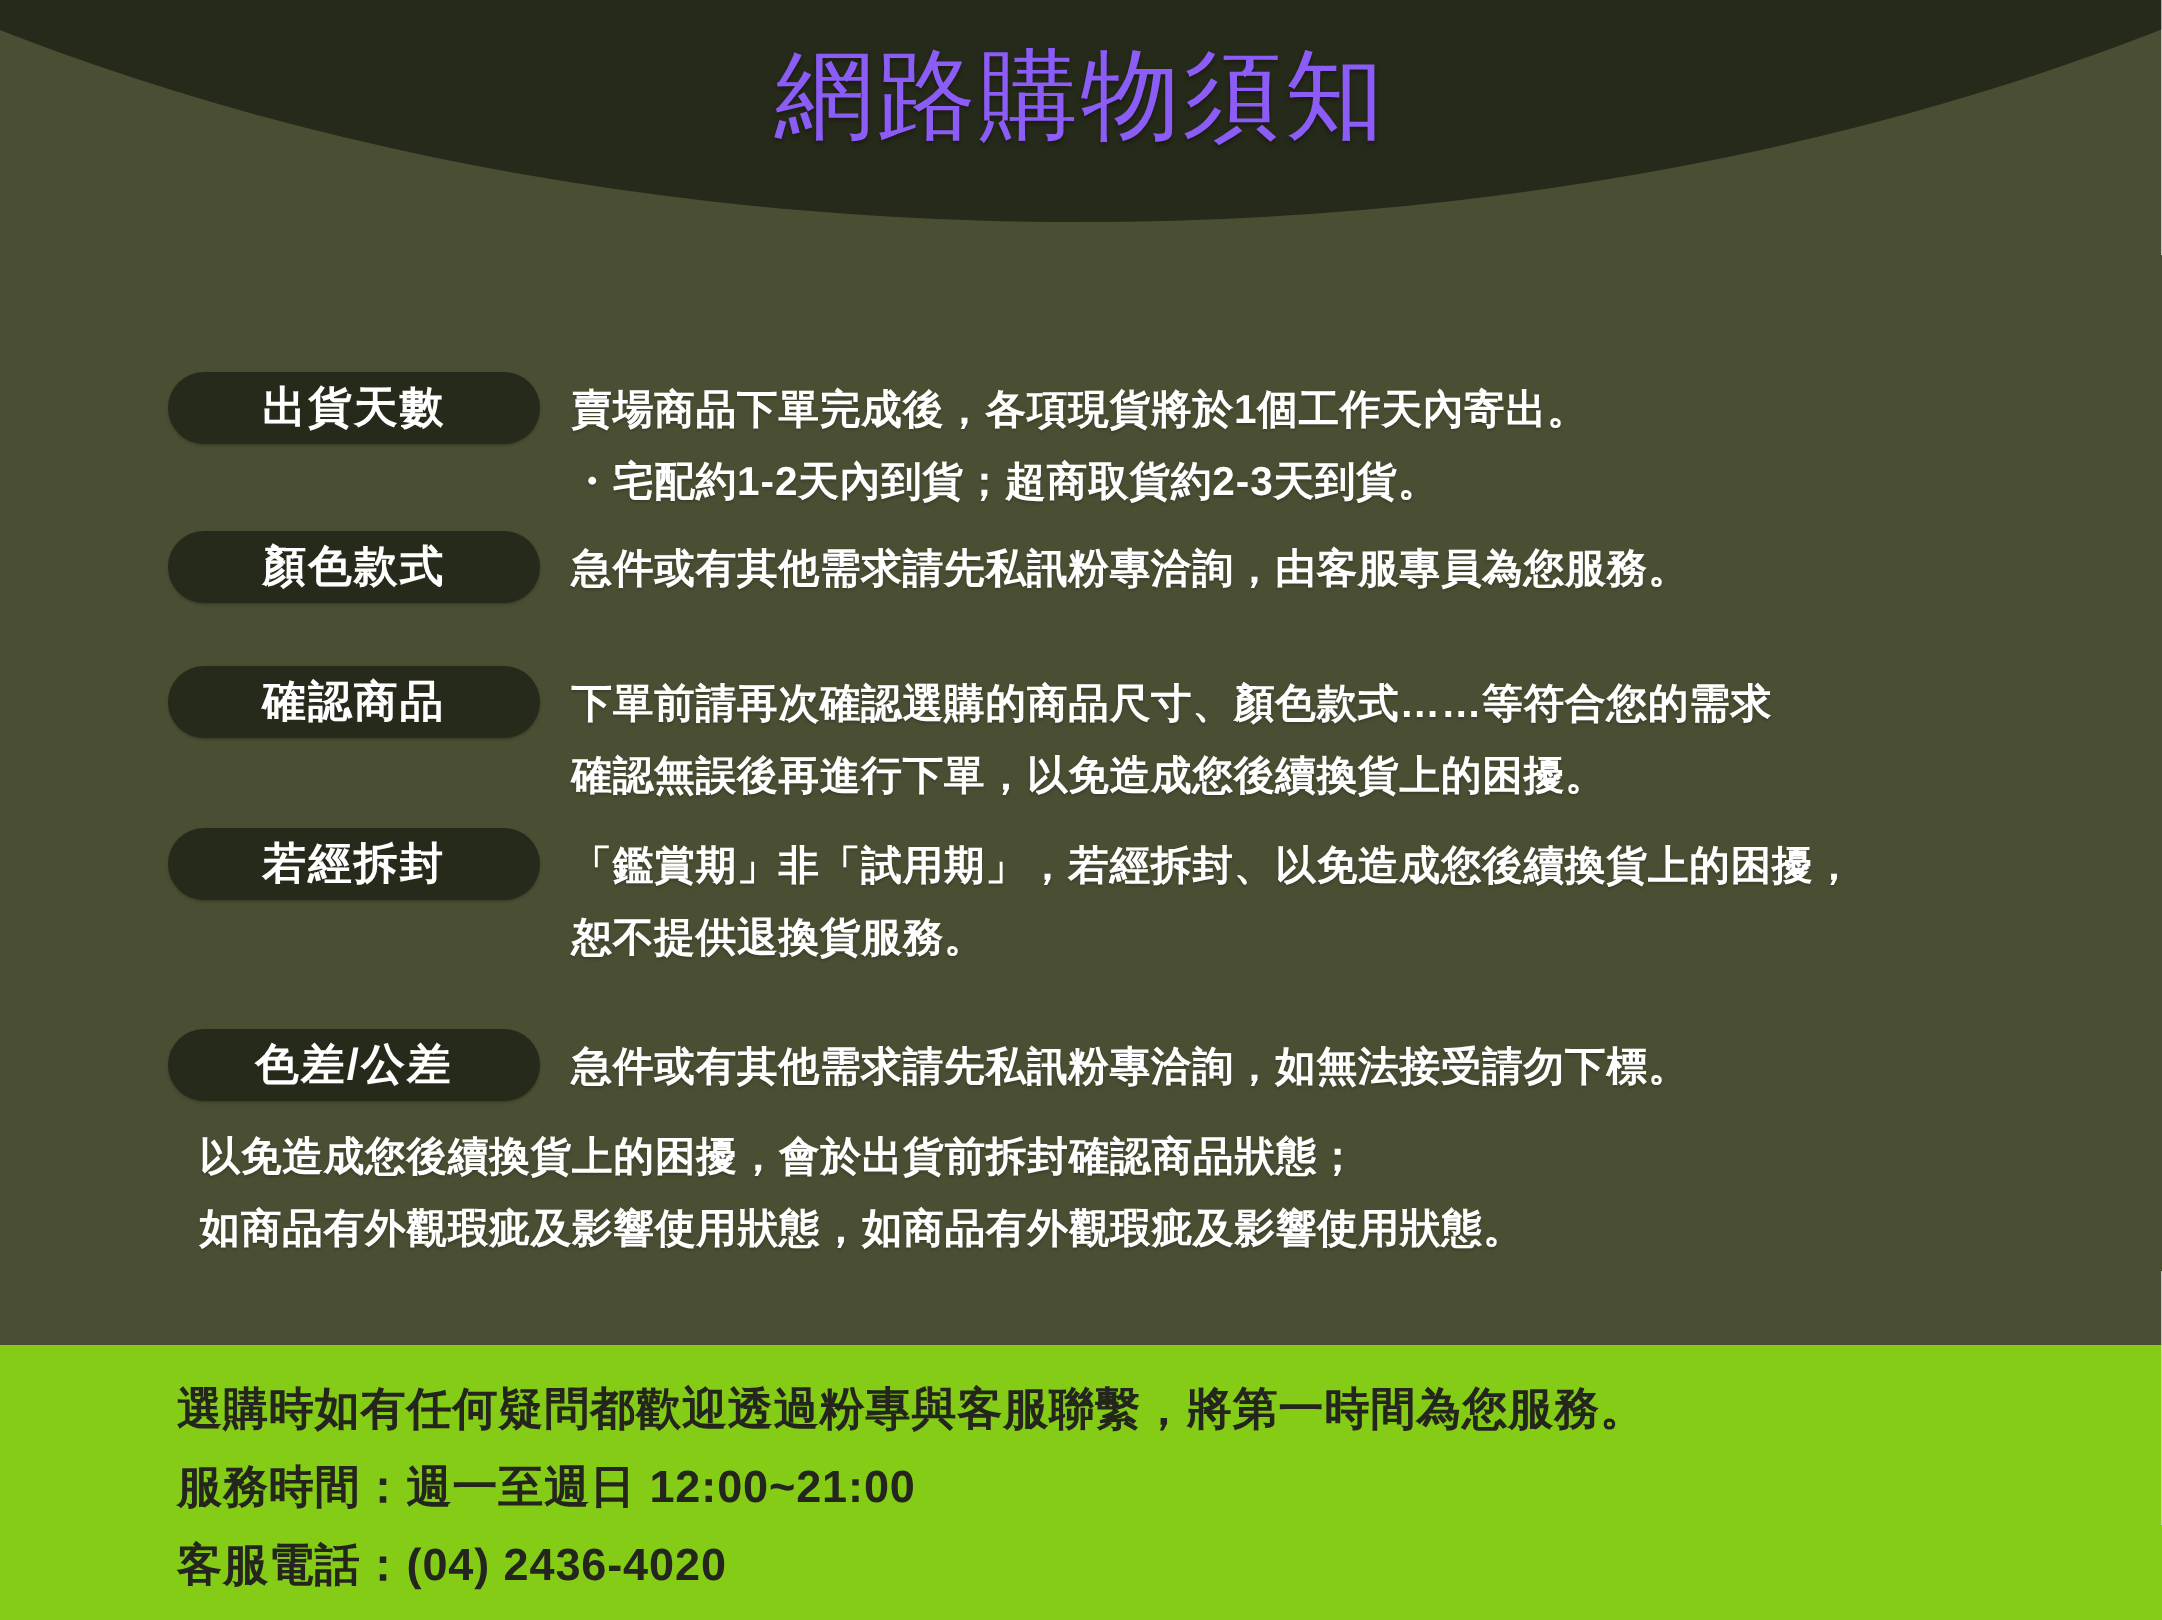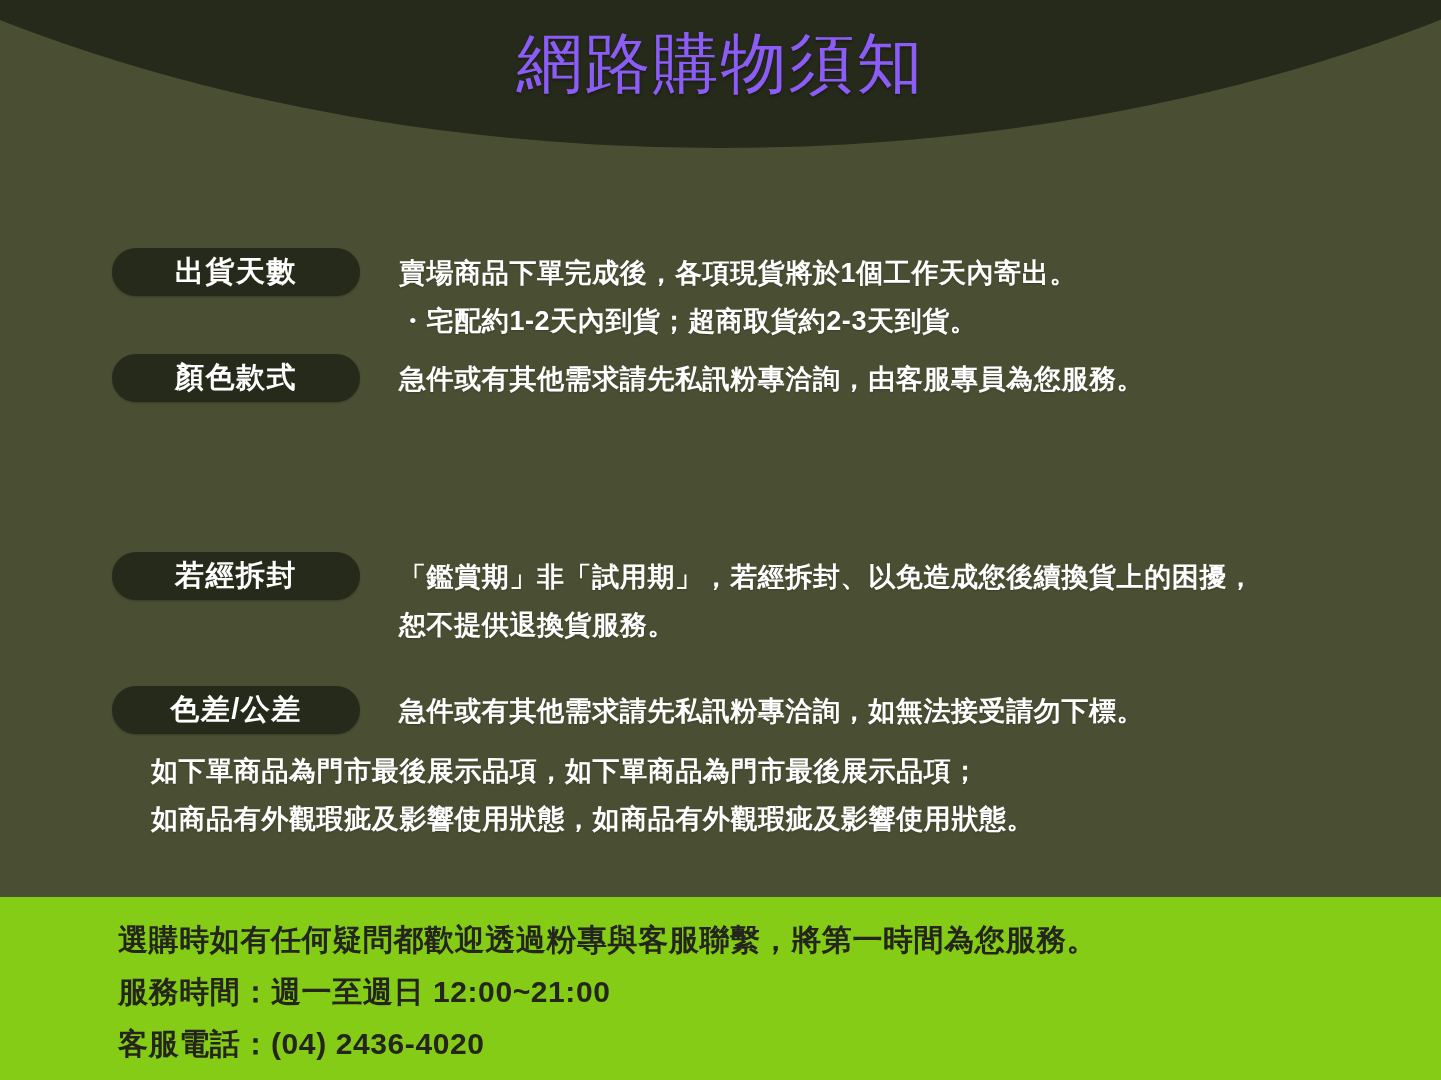--- a/index.html
+++ b/index.html
@@ -80,21 +80,21 @@
     font-size: 29px;
     font-weight: 700;
     letter-spacing: 1.5px;
     display: flex;
     align-items: center;
     justify-content: center;
     box-sizing: border-box;
     box-shadow: 0 1px 2px rgba(0,0,0,.25);
   }
   .row-body {
-    margin-left: 39px;
+    margin-left: 21px;
     padding-top: 1px;
     color: #ffffff;
     font-size: 27px;
     font-weight: 700;
     letter-spacing: .6px;
   }
   .row-body .line {
     line-height: 48px;
     white-space: nowrap;
     text-shadow: 0 1px 2px rgba(0,0,0,.22);
@@ -152,39 +152,46 @@
       </div>
     </div>
 
     <div class="row" id="row-1">
       <div class="pill">顏色款式</div>
       <div class="row-body">
         <div class="line">急件或有其他需求請先私訊粉專洽詢，由客服專員為您服務。</div>
       </div>
     </div>
 
+    <div class="row" id="row-2">
+      <div class="pill">確認商品</div>
+      <div class="row-body">
+        <div class="line">下單前請再次確認選購的商品尺寸、顏色款式……等符合您的需求</div>
+        <div class="line">確認無誤後再進行下單，以免造成您後續換貨上的困擾。</div>
+      </div>
+    </div>
 
     <div class="row" id="row-3">
       <div class="pill">若經拆封</div>
       <div class="row-body">
         <div class="line">「鑑賞期」非「試用期」，若經拆封、以免造成您後續換貨上的困擾，</div>
         <div class="line">恕不提供退換貨服務。</div>
       </div>
     </div>
 
     <div class="row" id="row-4">
       <div class="pill">色差/公差</div>
       <div class="row-body">
         <div class="line">急件或有其他需求請先私訊粉專洽詢，如無法接受請勿下標。</div>
       </div>
     </div>
 
     <div class="row" id="row-5">
       <div class="row-body">
-        <div class="line">如下單商品為門市最後展示品項，如下單商品為門市最後展示品項；</div>
+        <div class="line">以免造成您後續換貨上的困擾，會於出貨前拆封確認商品狀態；</div>
         <div class="line">如商品有外觀瑕疵及影響使用狀態，如商品有外觀瑕疵及影響使用狀態。</div>
       </div>
     </div>
 
   </div>
 
   <div class="footer">
     <div class="footer-inner">
       <div class="line">選購時如有任何疑問都歡迎透過粉專與客服聯繫，將第一時間為您服務。</div>
       <div class="line">服務時間：週一至週日 12:00~21:00</div>

